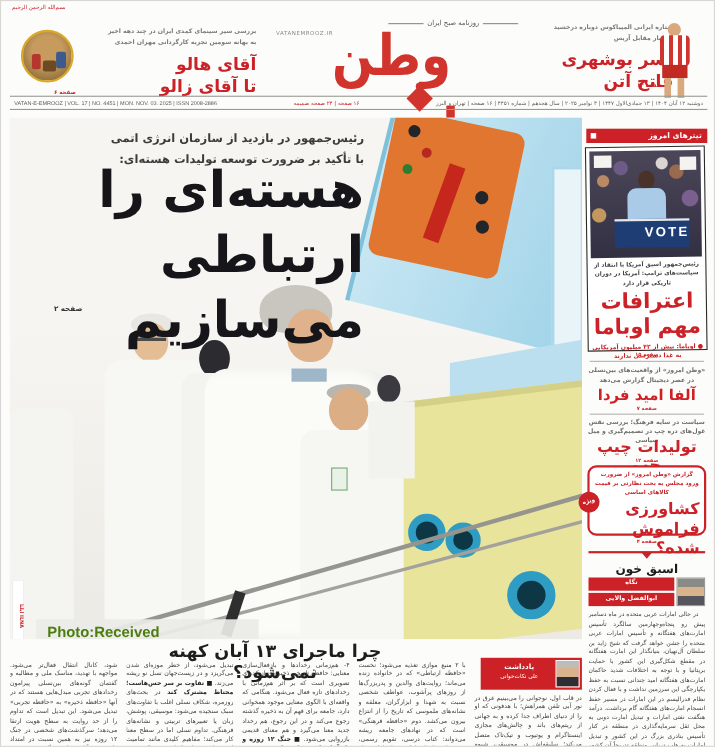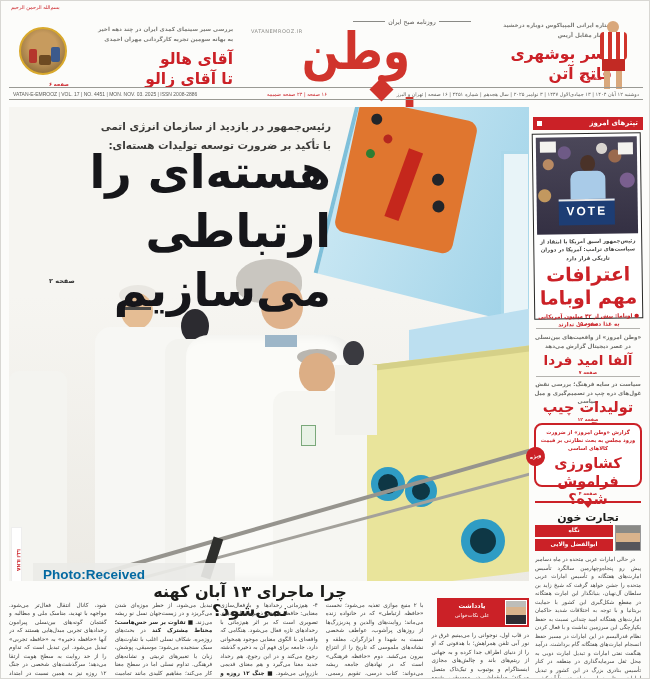--- a/index.html
+++ b/index.html
@@ -32,21 +32,21 @@
 
   
   .photo { left:8px; top:106px; width:520px; height:474px; overflow:hidden;
      background:linear-gradient(#f6f5f1 0 40%, #eceae4); }
   .kicker { left:40px; top:10px; width:282px; font-size:10.5px; font-weight:bold; color:#3d3c3a; line-height:1.8; text-align:right; direction:rtl; z-index:6; }
   .headline { left:14px; top:36px; width:308px; font-size:46px; font-weight:900; color:#16161a; line-height:1.28; text-align:right; direction:rtl; z-index:6; }
   .main-pref { left:40px; top:170px; width:60px; font-size:6.5px; font-weight:bold; color:#333; text-align:left; z-index:6; }
   .wm { left:28px; top:414px; z-index:7; display:flex; align-items:baseline; gap:14px; }
   .wm-b { font-size:44px; font-weight:900; color:rgba(255,255,255,.85); font-family:"Liberation Sans",sans-serif; }
   .wm-l { font-size:38px; font-weight:400; color:rgba(255,255,255,.68); letter-spacing:8px; font-family:"Liberation Sans",sans-serif; }
-  .credit { left:24px; top:456px; width:202px; height:26px; background:rgba(234,234,231,.92); color:#0369a1;
+  .credit { left:24px; top:456px; width:202px; height:26px; background:rgba(234,234,231,.92); color:#4d7c0f;
      font-size:13.5px; font-weight:bold; padding:4px 10px; z-index:7; font-family:"Liberation Sans",sans-serif; }
   .agency { left:2px; top:420px; width:11px; height:66px; background:#fff; border:1px solid #eee; z-index:7;
      writing-mode:vertical-rl; font-size:4.5px; color:#cb2127; text-align:center; font-weight:bold; }
 
   
   .sidebar { left:532px; top:112px; width:110px; height:573px; }
   .sb-header { left:0; top:4px; width:110px; height:13px; background:#cb2127; color:#fff; font-size:7px; font-weight:bold;
      direction:rtl; text-align:right; padding:2px 5px 0 0; }
   .sb-header::after { content:""; position:absolute; left:4px; top:4px; width:5px; height:5px; background:#fff; }
   .obama-card { left:0; top:20px; width:109px; height:186px; border:1.5px solid #2a2a28; background:#fff; transform:rotate(-.8deg); padding:3px; }
@@ -55,32 +55,32 @@
        radial-gradient(circle at 12% 28%, #b98a63 0 5px, transparent 6px),
        radial-gradient(circle at 28% 16%, #6e5a86 0 6px, transparent 7px),
        radial-gradient(circle at 78% 20%, #9a6a4e 0 6px, transparent 7px),
        radial-gradient(circle at 90% 45%, #7a5f8f 0 7px, transparent 8px),
        radial-gradient(circle at 8% 60%, #c2985f 0 6px, transparent 7px),
        radial-gradient(circle at 65% 12%, #d9d5d0 0 5px, transparent 6px),
        linear-gradient(#4b4759, #343043); }
   .sign-card { position:absolute; background:#f4f3ef; }
   .obama-head { position:absolute; left:44px; top:18px; width:15px; height:17px; border-radius:50%; background:#4a3228; }
   .obama-shirt { position:absolute; left:34px; top:34px; width:35px; height:34px; border-radius:8px 8px 0 0; background:#a9cbe8; }
-  .vote-sign { position:absolute; left:22px; top:62px; width:56px; height:26px; background:#1d3d74; color:#fff;
-     font-size:12px; font-weight:900; text-align:center; letter-spacing:2px; padding-top:3px; border-top:2px solid #e8e8e8; font-family:"Liberation Sans",sans-serif; }
+  .vote-sign { position:absolute; left:22px; top:62px; width:68px; height:26px; background:#1d3d74; color:#fff;
+     font-size:12px; font-weight:900; text-align:right; letter-spacing:2px; padding-top:3px; border-top:2px solid #e8e8e8; font-family:"Liberation Sans",sans-serif; }
   .obama-kicker { margin-top:3px; font-size:5.4px; font-weight:bold; color:#454543; direction:rtl; text-align:center; line-height:1.55; }
   .obama-head1 { font-size:19px; font-weight:900; color:#cb2127; text-align:center; line-height:1.12; direction:rtl; margin-top:2px; }
   .obama-bullet { font-size:5.6px; font-weight:bold; color:#cb2127; direction:rtl; text-align:center; line-height:1.5; margin-top:3px; }
   .sb-pref { width:110px; text-align:center; font-size:4.6px; color:#cb2127; font-weight:bold; }
   .sb-div { width:104px; left:3px; border-top:1px solid #b4b3af; }
   .sb-kicker { width:110px; font-size:5.6px; color:#6e6e6a; font-weight:bold; direction:rtl; text-align:center; line-height:1.55; }
   .sb-head { width:110px; font-size:13.5px; font-weight:900; color:#cb2127; direction:rtl; text-align:center; }
   .special { left:1px; top:310px; width:108px; height:64px; border:2px solid #cb2127; border-radius:8px; padding:3px 4px; background:#fff; }
   .special .sb-kicker { width:100%; color:#cb2127; font-size:5.2px; }
-  .special .sp-head { font-size:14.5px; font-weight:900; color:#cb2127; direction:rtl; text-align:center; line-height:1.25; margin-top:2px; }
+  .special .sp-head { font-size:14.5px; font-weight:900; color:#cb2127; direction:rtl; text-align:right; line-height:1.25; margin-top:2px; }
   .badge { left:-7px; top:334px; width:19px; height:19px; border-radius:50%; background:#cb2127; color:#fff; font-size:5.2px;
      font-weight:bold; text-align:center; padding-top:6px; transform:rotate(-14deg); z-index:3; }
   .arrow-div { left:2px; top:388px; width:106px; border-top:2px solid #cb2127; }
   .arrow-down { left:50px; top:389px; width:0; height:0; border-left:5px solid transparent; border-right:5px solid transparent; border-top:6px solid #cb2127; }
   .blood-title { left:0; top:398px; width:110px; font-size:11px; font-weight:900; color:#1c1c1a; text-align:center; direction:rtl; }
   .author-row { left:2px; top:412px; width:106px; height:26px; display:flex; direction:rtl; }
   .author-photo { width:26px; height:26px; background:linear-gradient(#8a8a86 0 30%, #d9b38c 30% 65%, #56555b 65%); border:1px solid #999; }
   .author-bars { flex:1; display:flex; flex-direction:column; gap:2px; margin-right:2px; }
   .author-bars > div { background:#cb2127; color:#fff; font-size:5.8px; font-weight:bold; text-align:center; padding-top:2px; flex:1; }
   .note-body { left:2px; top:442px; width:106px; height:131px; overflow:hidden; font-size:5.5px; color:#424240;
@@ -244,21 +244,21 @@
       <div class="sb-kicker">گزارش «وطن امروز» از ضرورت ورود مجلس به بحث نظارتی بر قیمت کالاهای اساسی</div>
       <div class="sp-head">کشاورزی</div>
       <div class="sp-head" style="margin-top:0;">فراموش شده؟</div>
     </div>
     <div class="abs badge">ویژه</div>
     <div class="abs sb-pref" style="top:378px;">صفحه ۴</div>
 
     <div class="abs arrow-div"></div>
     <div class="abs arrow-down"></div>
 
-    <div class="abs blood-title">تجارت خون</div>
+    <div class="abs blood-title">اسبق خون</div>
 
     <div class="abs author-row">
       <div class="author-photo"></div>
       <div class="author-bars">
         <div>نگاه</div>
         <div>ابوالفضل والایی</div>
       </div>
     </div>
 
     <div class="abs note-body" id="note-body">

